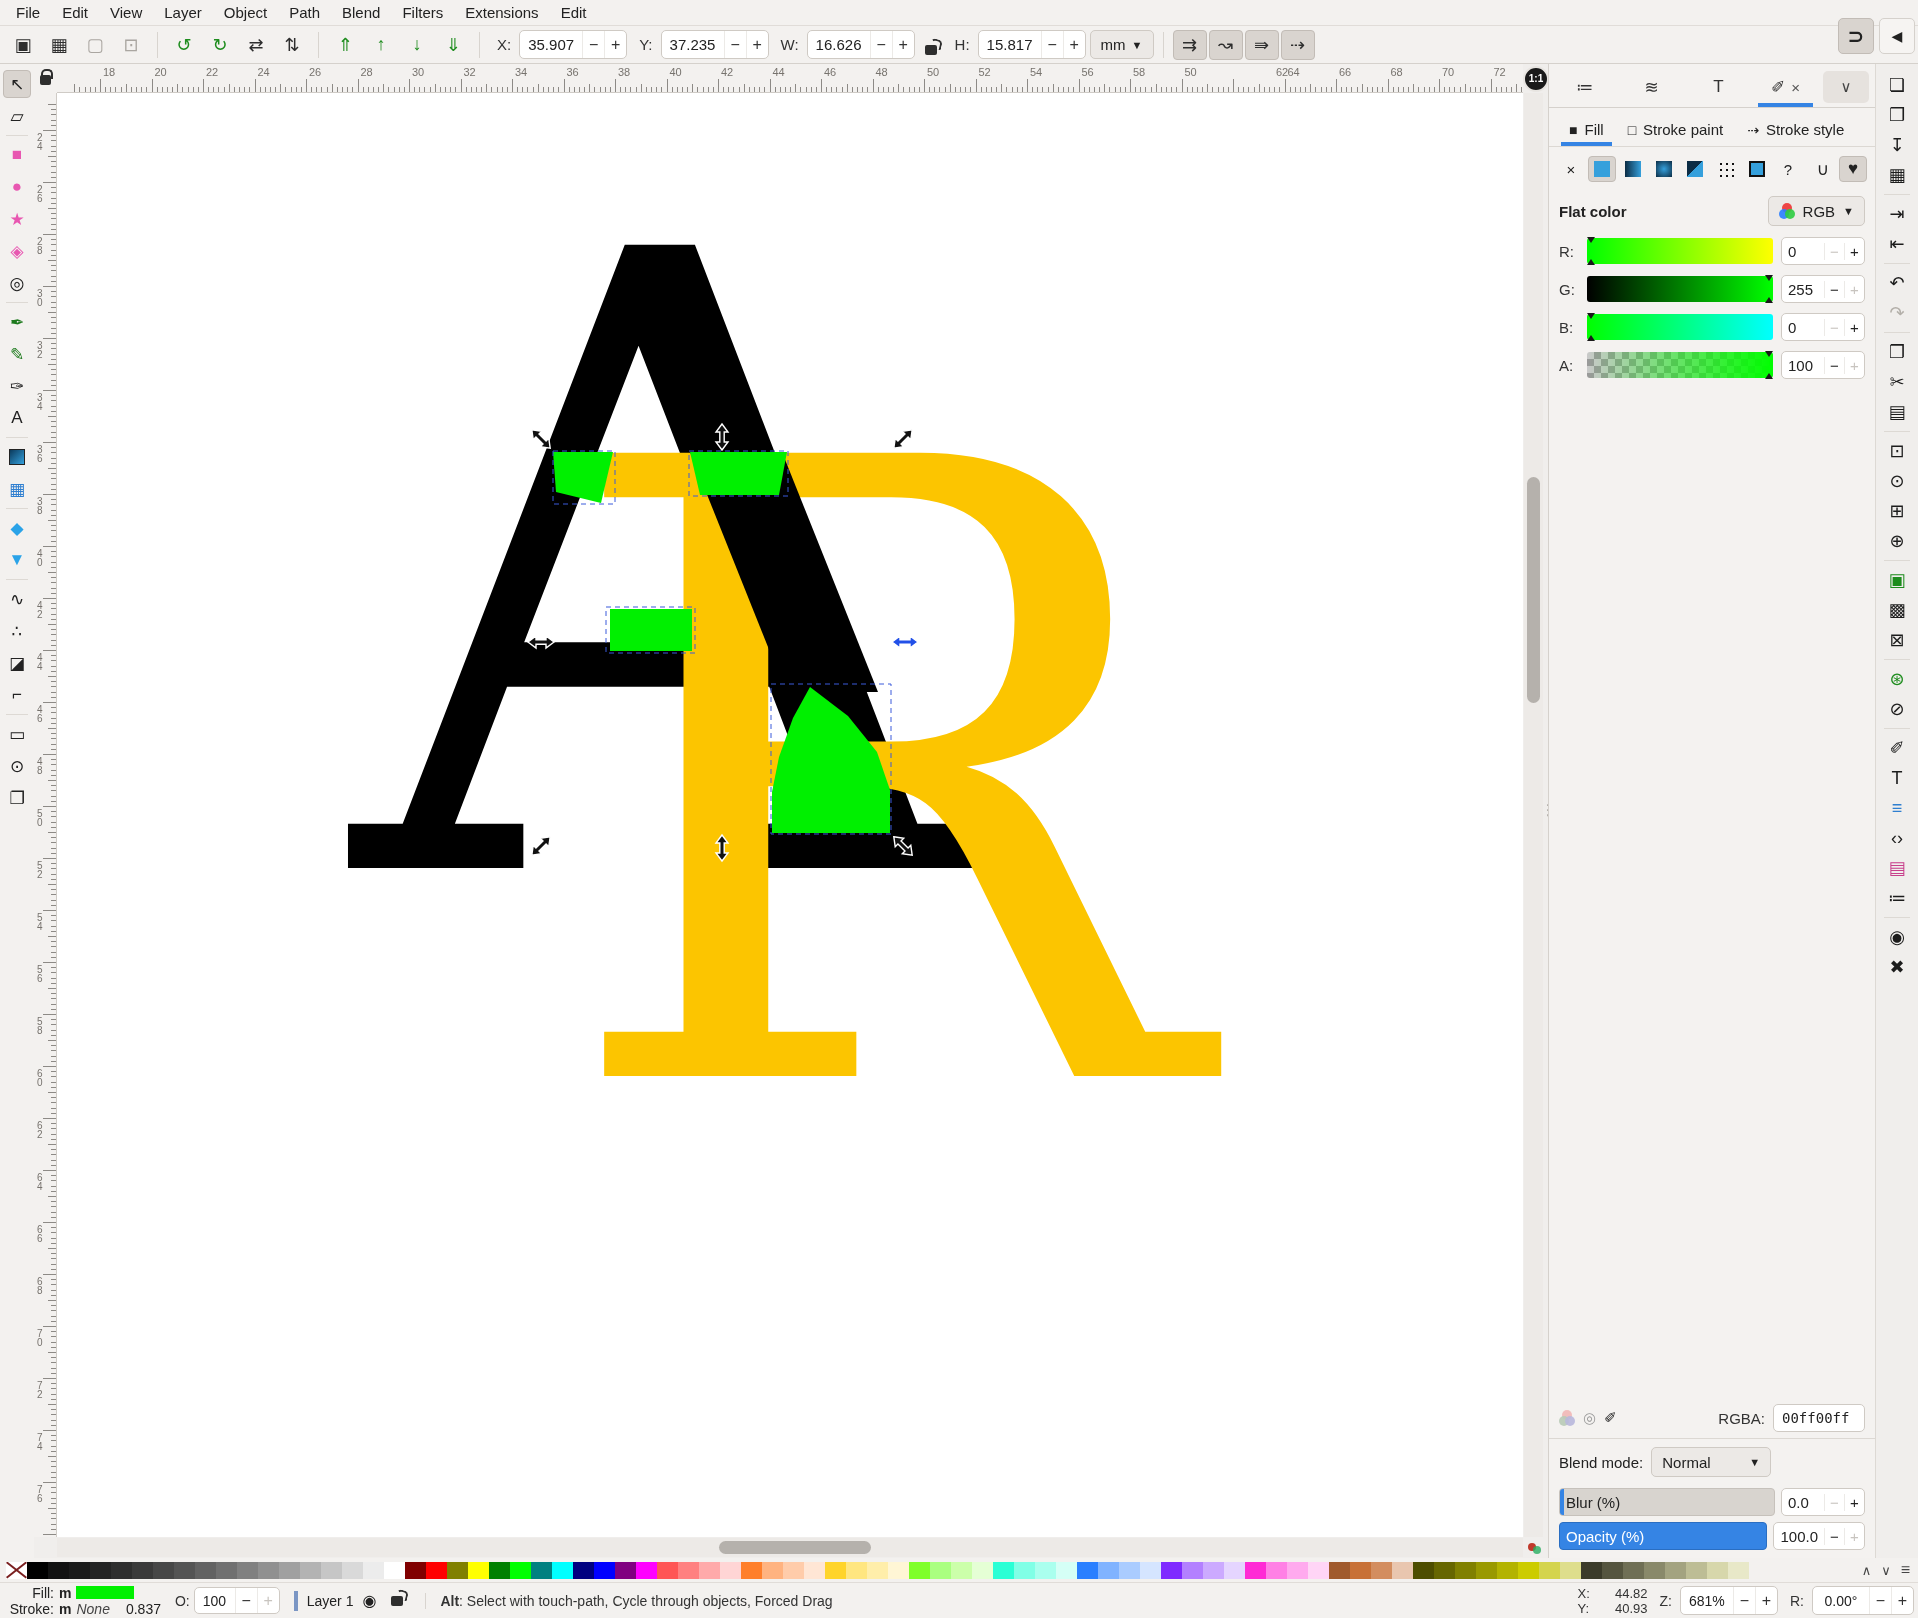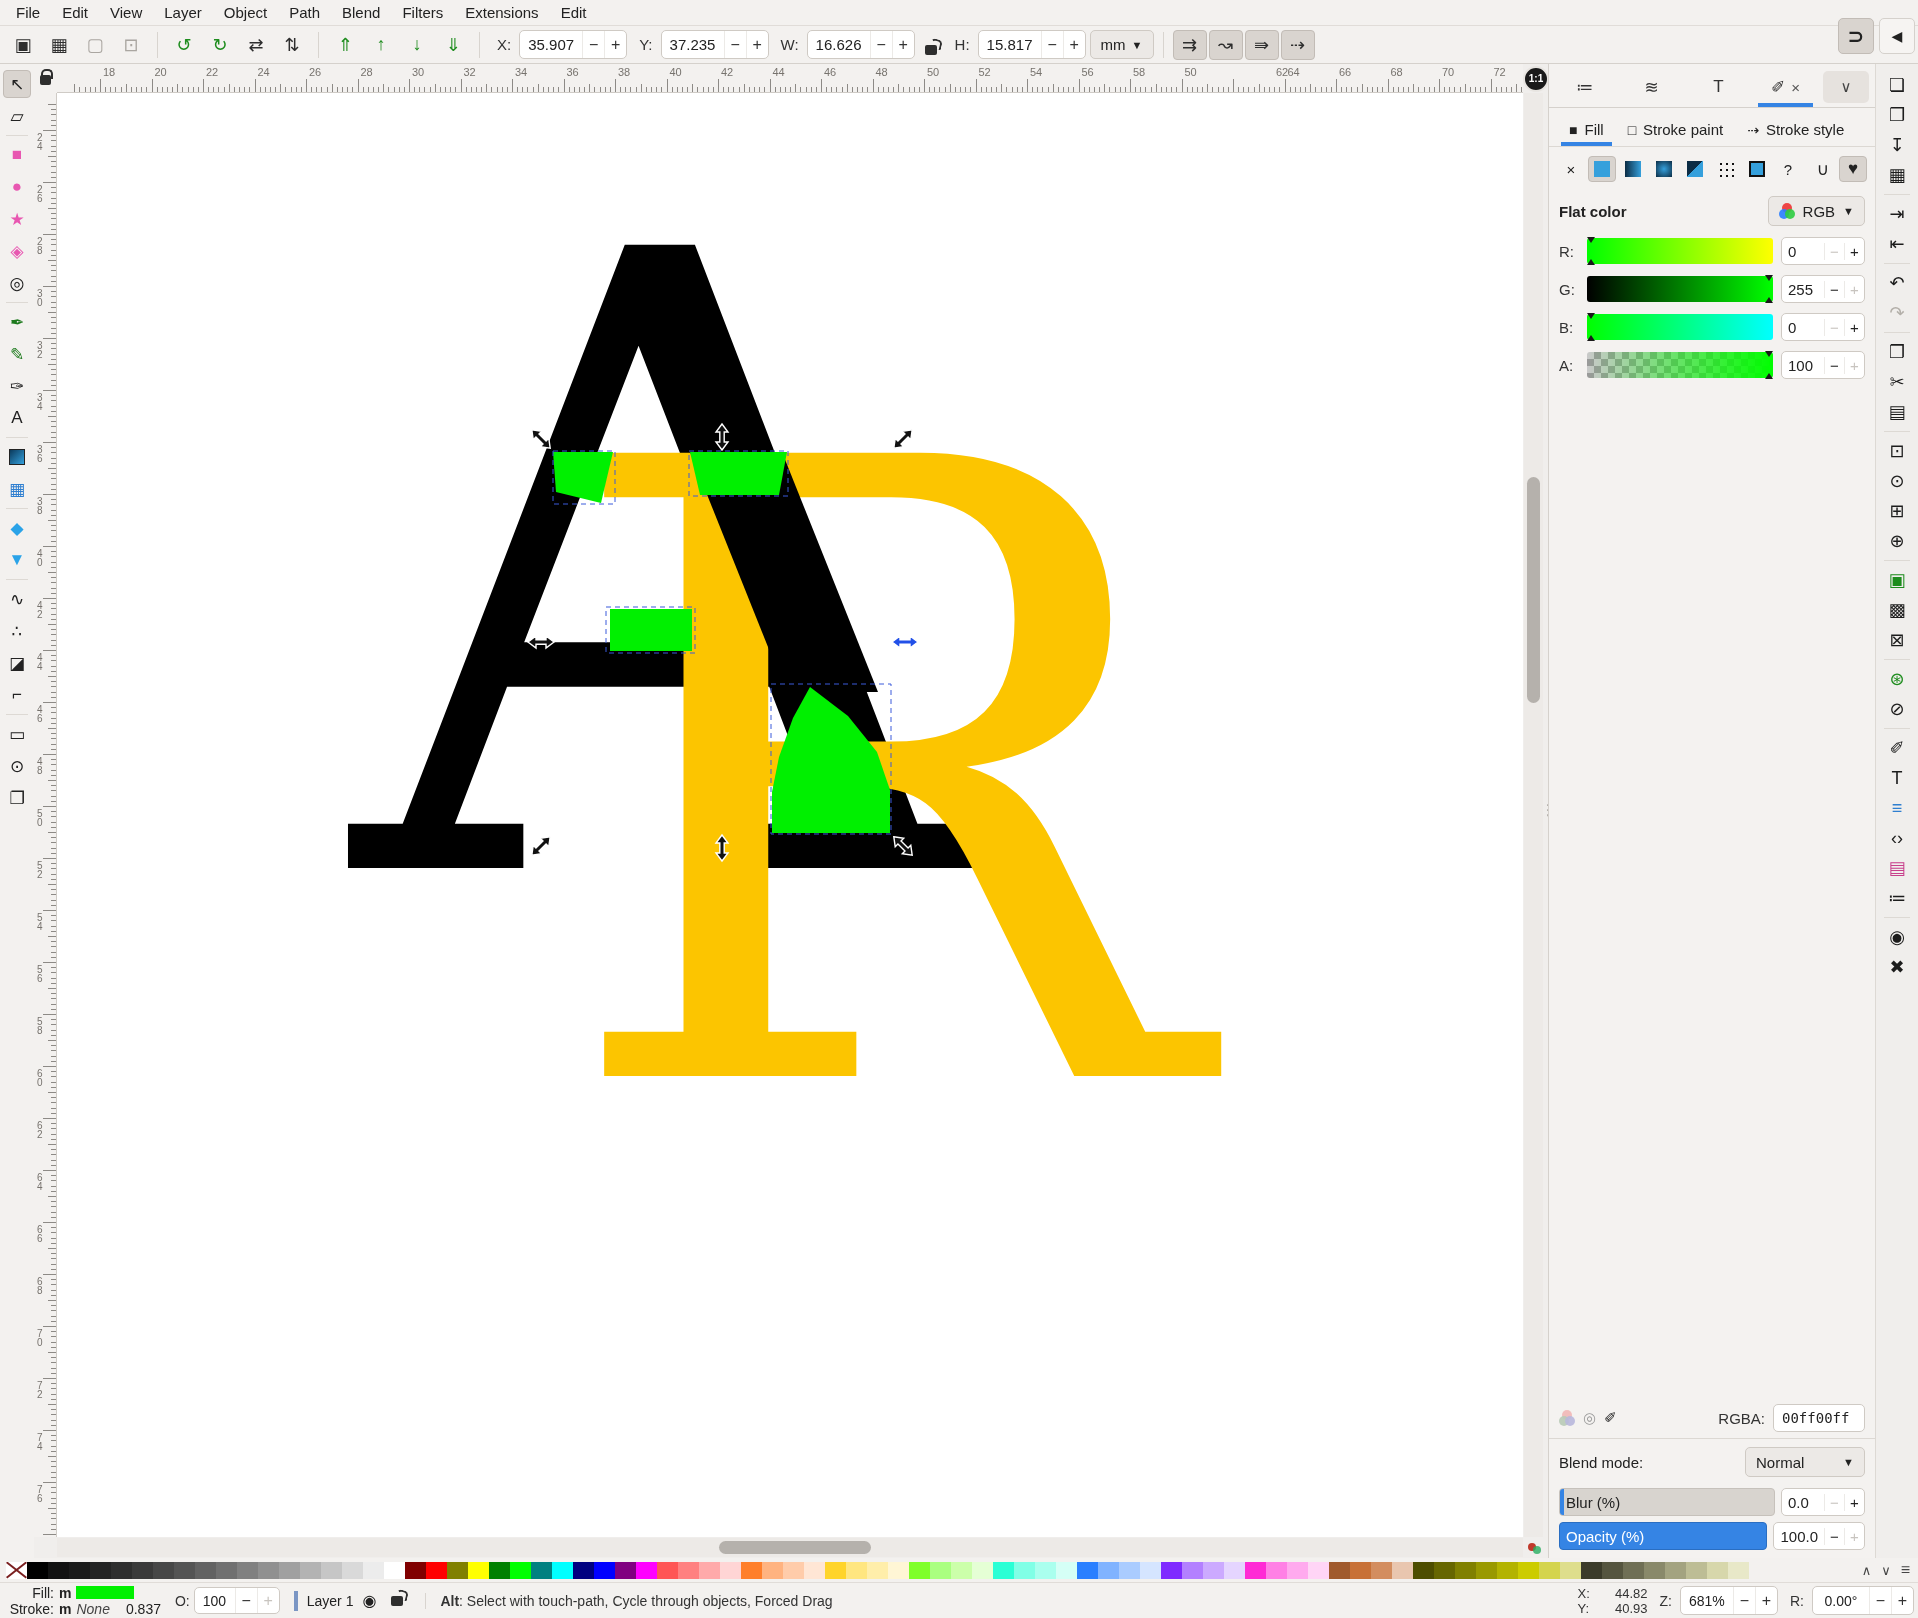--- a/index.html
+++ b/index.html
@@ -106,21 +106,21 @@
   .sl-thumb:after { bottom:0; border-bottom:6px solid #1a1a1a; }
   .mini-spin { display:flex; align-items:center; background:#fff; border:1px solid #cfcac4; border-radius:5px; height:28px; }
   .mini-spin .val { min-width:42px; text-align:left; padding:0 6px; }
   .mini-spin .sbtn { width:20px; text-align:center; font-size:15px; border-left:1px solid #eceae7;}
   #panel-fill { flex:1; }
   #rgba-row { display:flex; align-items:center; padding:6px 10px; gap:8px; border-bottom:1px solid #dcd8d3;}
   #rgba-row .left-ics { display:flex; gap:8px; color:#999; font-size:15px; align-items:center;}
   #rgba-row .sp { margin-left:auto; color:#333; }
   #rgba-input { width:92px; height:28px; background:#fff; border:1px solid #cfcac4; border-radius:5px;
                 display:flex; align-items:center; padding:0 8px; font-family:"DejaVu Sans Mono",monospace; font-size:14px;}
-  #blend-row { display:flex; align-items:center; justify-content:space-between; gap:8px; padding:8px 10px; }
+  #blend-row { display:flex; align-items:center; justify-content:flex-start; gap:8px; padding:8px 10px; }
   #blend-dd { width:120px; height:30px; background:#ece9e6; border:1px solid #cfcac4; border-radius:5px;
               display:flex; align-items:center; justify-content:space-between; padding:0 10px; }
   .fslider { display:flex; align-items:center; padding:3px 10px; gap:0; }
   .fslider .track { flex:1; height:28px; background:#d8d4cf; border:1px solid #c6c1bb; border-radius:4px;
                     display:flex; align-items:center; padding-left:6px; position:relative; overflow:hidden;}
   .fslider .track.full { background:#3584e4; color:#fff; border-color:#2a6ec2; }
   .fslider .track .sliver { position:absolute; left:0; top:0; bottom:0; width:4px; background:#3584e4; }
   .fslider .mini-spin { margin-left:6px; }
 
   

